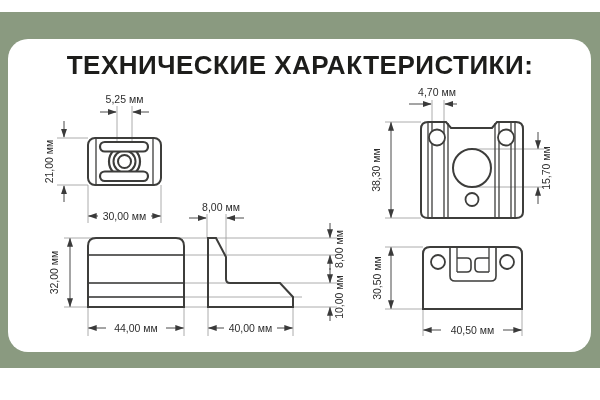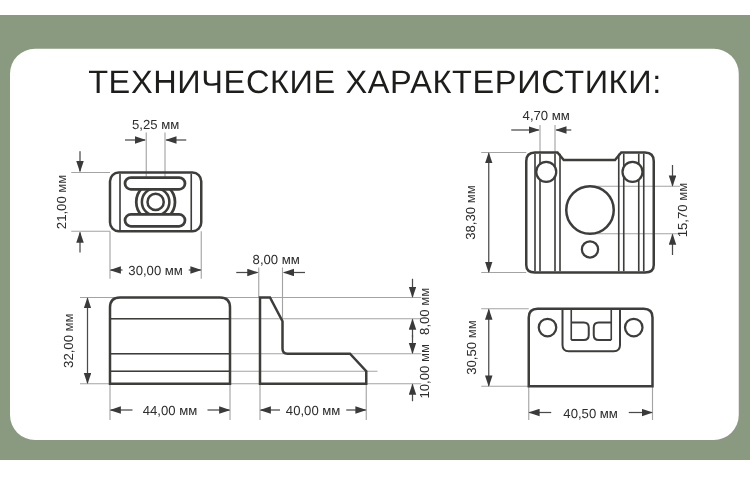--- a/index.html
+++ b/index.html
@@ -1,21 +1,21 @@
 <!DOCTYPE html>
 <html><head>
 <meta charset="utf-8">
 <style>
   html,body{margin:0;padding:0;}
   .page{position:relative;width:600px;height:400px;background:#ffffff;overflow:hidden;
         font-family:"Liberation Sans",sans-serif;}
   .band{position:absolute;left:0;top:12px;width:600px;height:356px;background:#8a9a80;}
   .card{position:absolute;left:8px;top:39px;width:583px;height:313px;background:#ffffff;border-radius:20px;}
   .title{position:absolute;left:0;right:0;top:50px;text-align:center;
-         font-size:26px;font-weight:normal;letter-spacing:.5px;color:#1d1d1b;}
+         font-size:26px;font-weight:bold;letter-spacing:.5px;color:#1d1d1b;}
   svg{position:absolute;left:0;top:0;}
   .part{stroke:#3d3d3b;fill:none;}
   .partfill{stroke:#3d3d3b;fill:#ffffff;}
   .thin{stroke:#3d3d3b;fill:none;stroke-width:1.3;}
   .light{stroke:#a3a3a3;stroke-width:0.9;fill:none;}
   .dim{stroke:#4a4a4a;stroke-width:1;fill:none;}
   text{font-family:"Liberation Sans",sans-serif;font-size:10.5px;fill:#2e2e2e;}
 </style>
 </head>
 <body>

